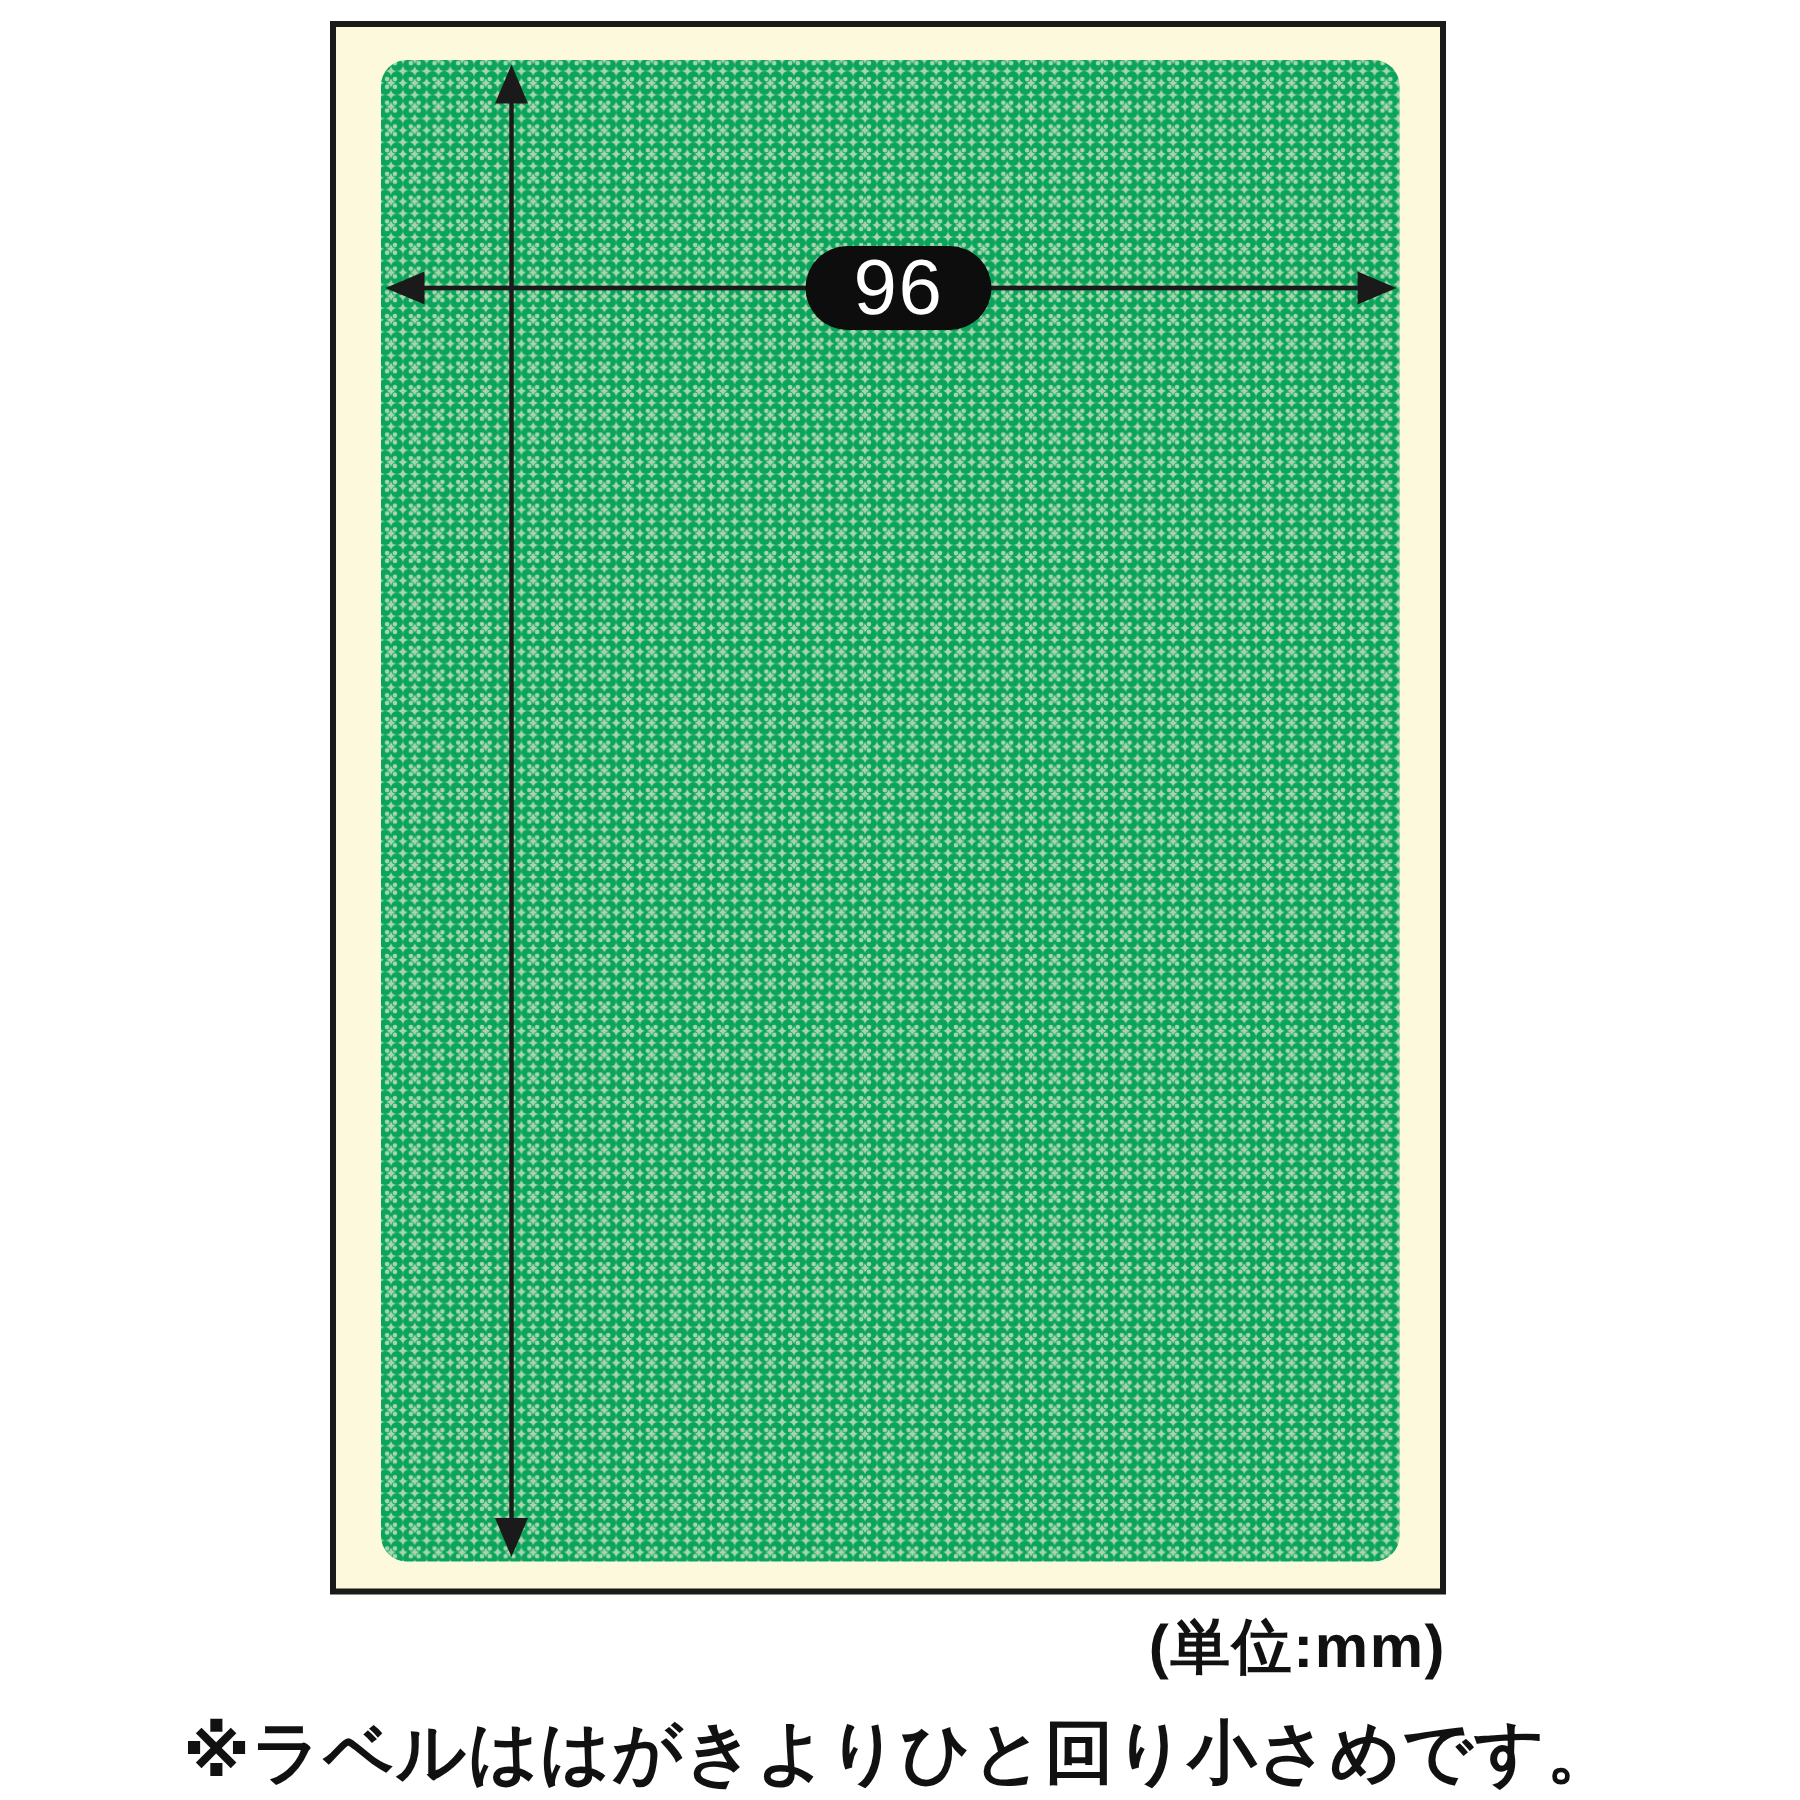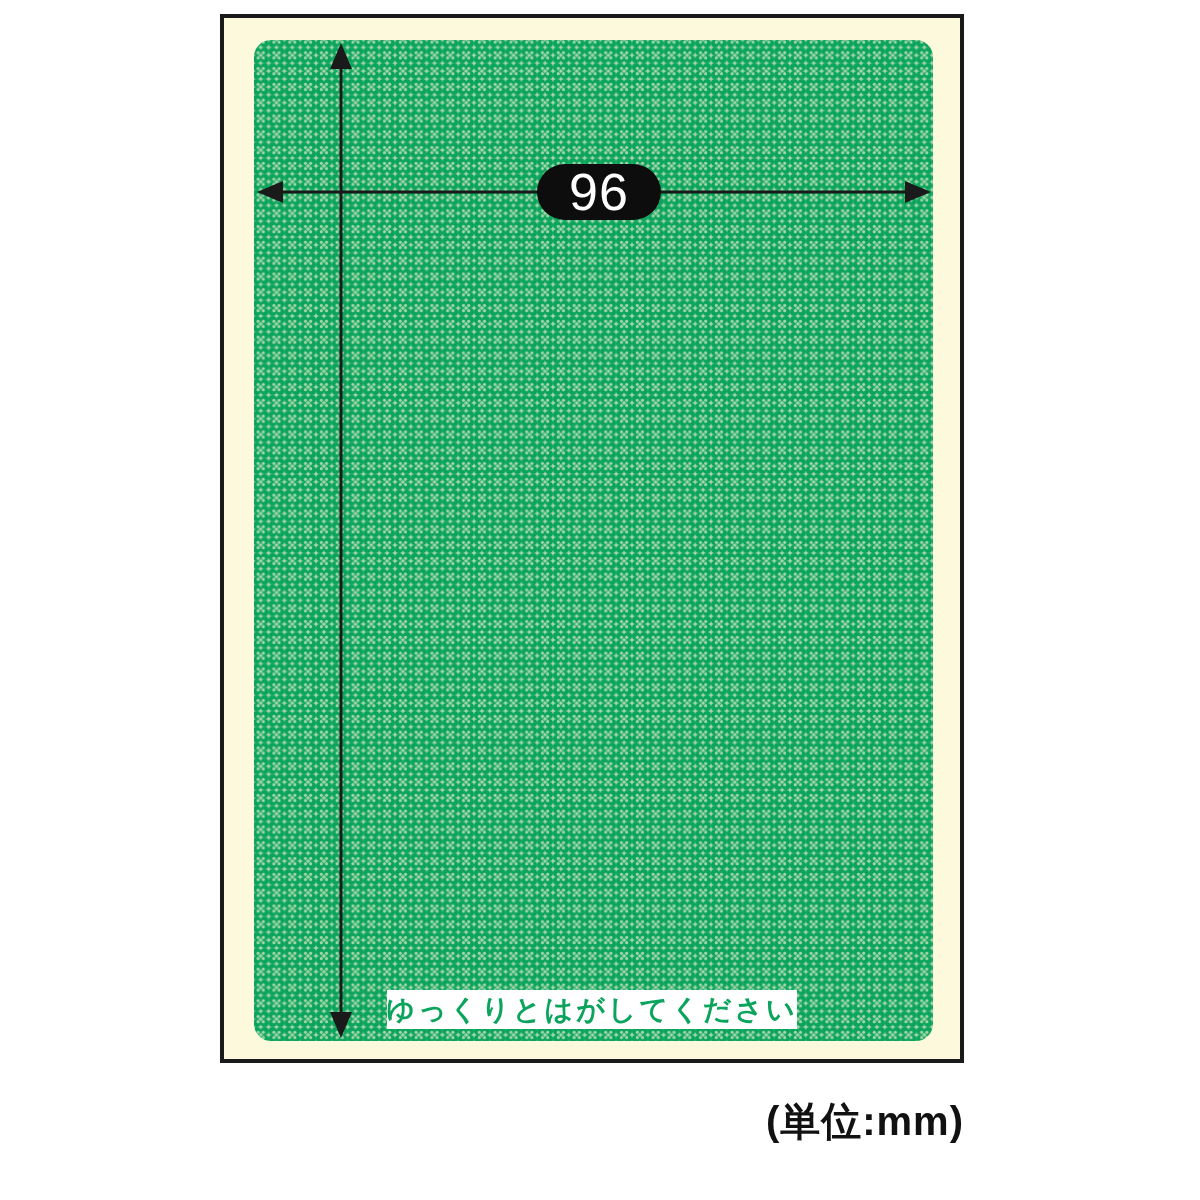--- a/index.html
+++ b/index.html
@@ -44,21 +44,21 @@
   .instruction-box{
     position:absolute;left:387px;top:990px;width:410px;height:39px;
     background:var(--instruction-bg);color:var(--instruction-text);
     display:flex;align-items:center;justify-content:center;
     font-size:28px;font-weight:bold;letter-spacing:3px;white-space:nowrap;
   }
 
   .unit-note{
     position:absolute;left:220px;top:1070px;width:744px;
     text-align:right;color:var(--note-text);
-    font-size:40px;font-weight:600;letter-spacing:1px;margin-top:24px;
+    font-size:40px;font-weight:600;letter-spacing:1px;
   }
 
   .footnote{
     position:absolute;left:0;top:1138px;width:1200px;
     text-align:center;color:var(--note-text);
     font-size:46px;font-weight:600;letter-spacing:1px;
   }
 </style>
 </head>
 <body>
@@ -96,18 +96,18 @@
 
     <g>
       <line class="arrow-line" x1="341" y1="66" x2="341" y2="1015"></line>
       <polygon class="arrow-head" points="341,43 330,69 352,69"></polygon>
       <polygon class="arrow-head" points="341,1038 330,1012 352,1012"></polygon>
     </g>
   </svg>
 
   <div class="dim-badge width">96</div>
 
-  <div class="instruction-box">ゆっくりとはがしてください</div>
 
   <div class="unit-note">(単位:mm)</div>
 
+  <div class="footnote">※ラベルははがきよりひと回り小さめです。</div>
 
 </div>
 
 </body></html>

